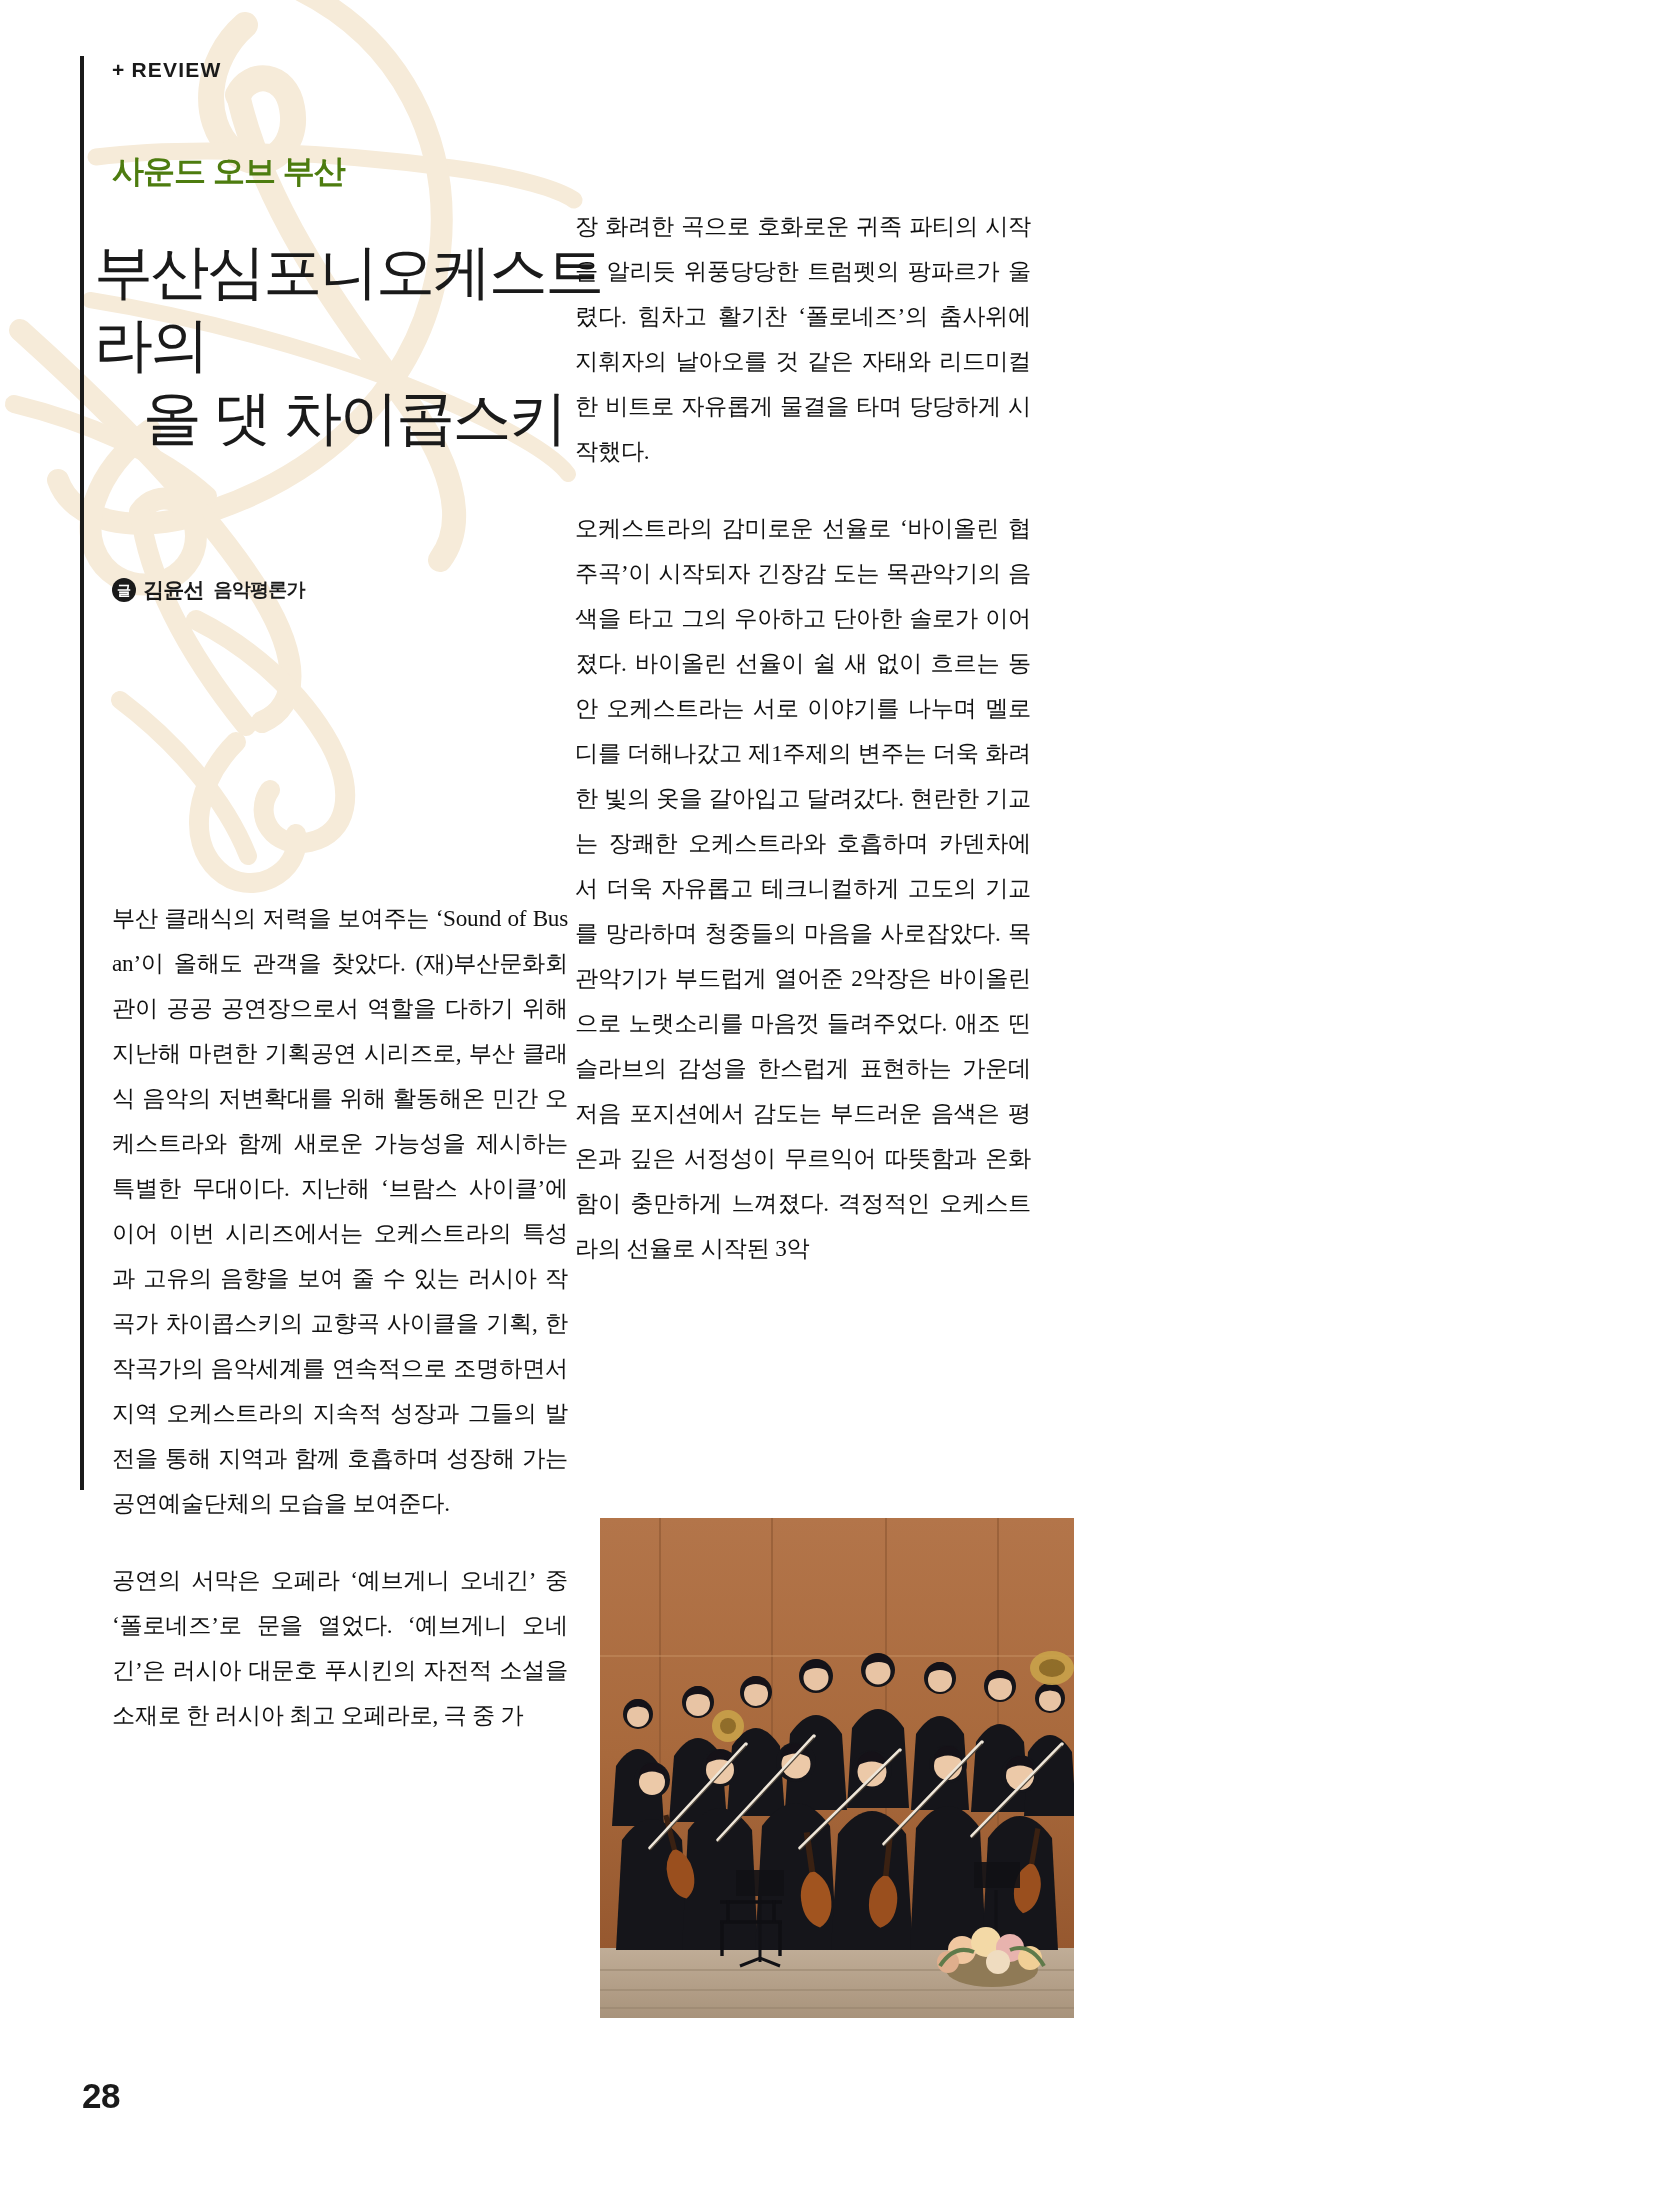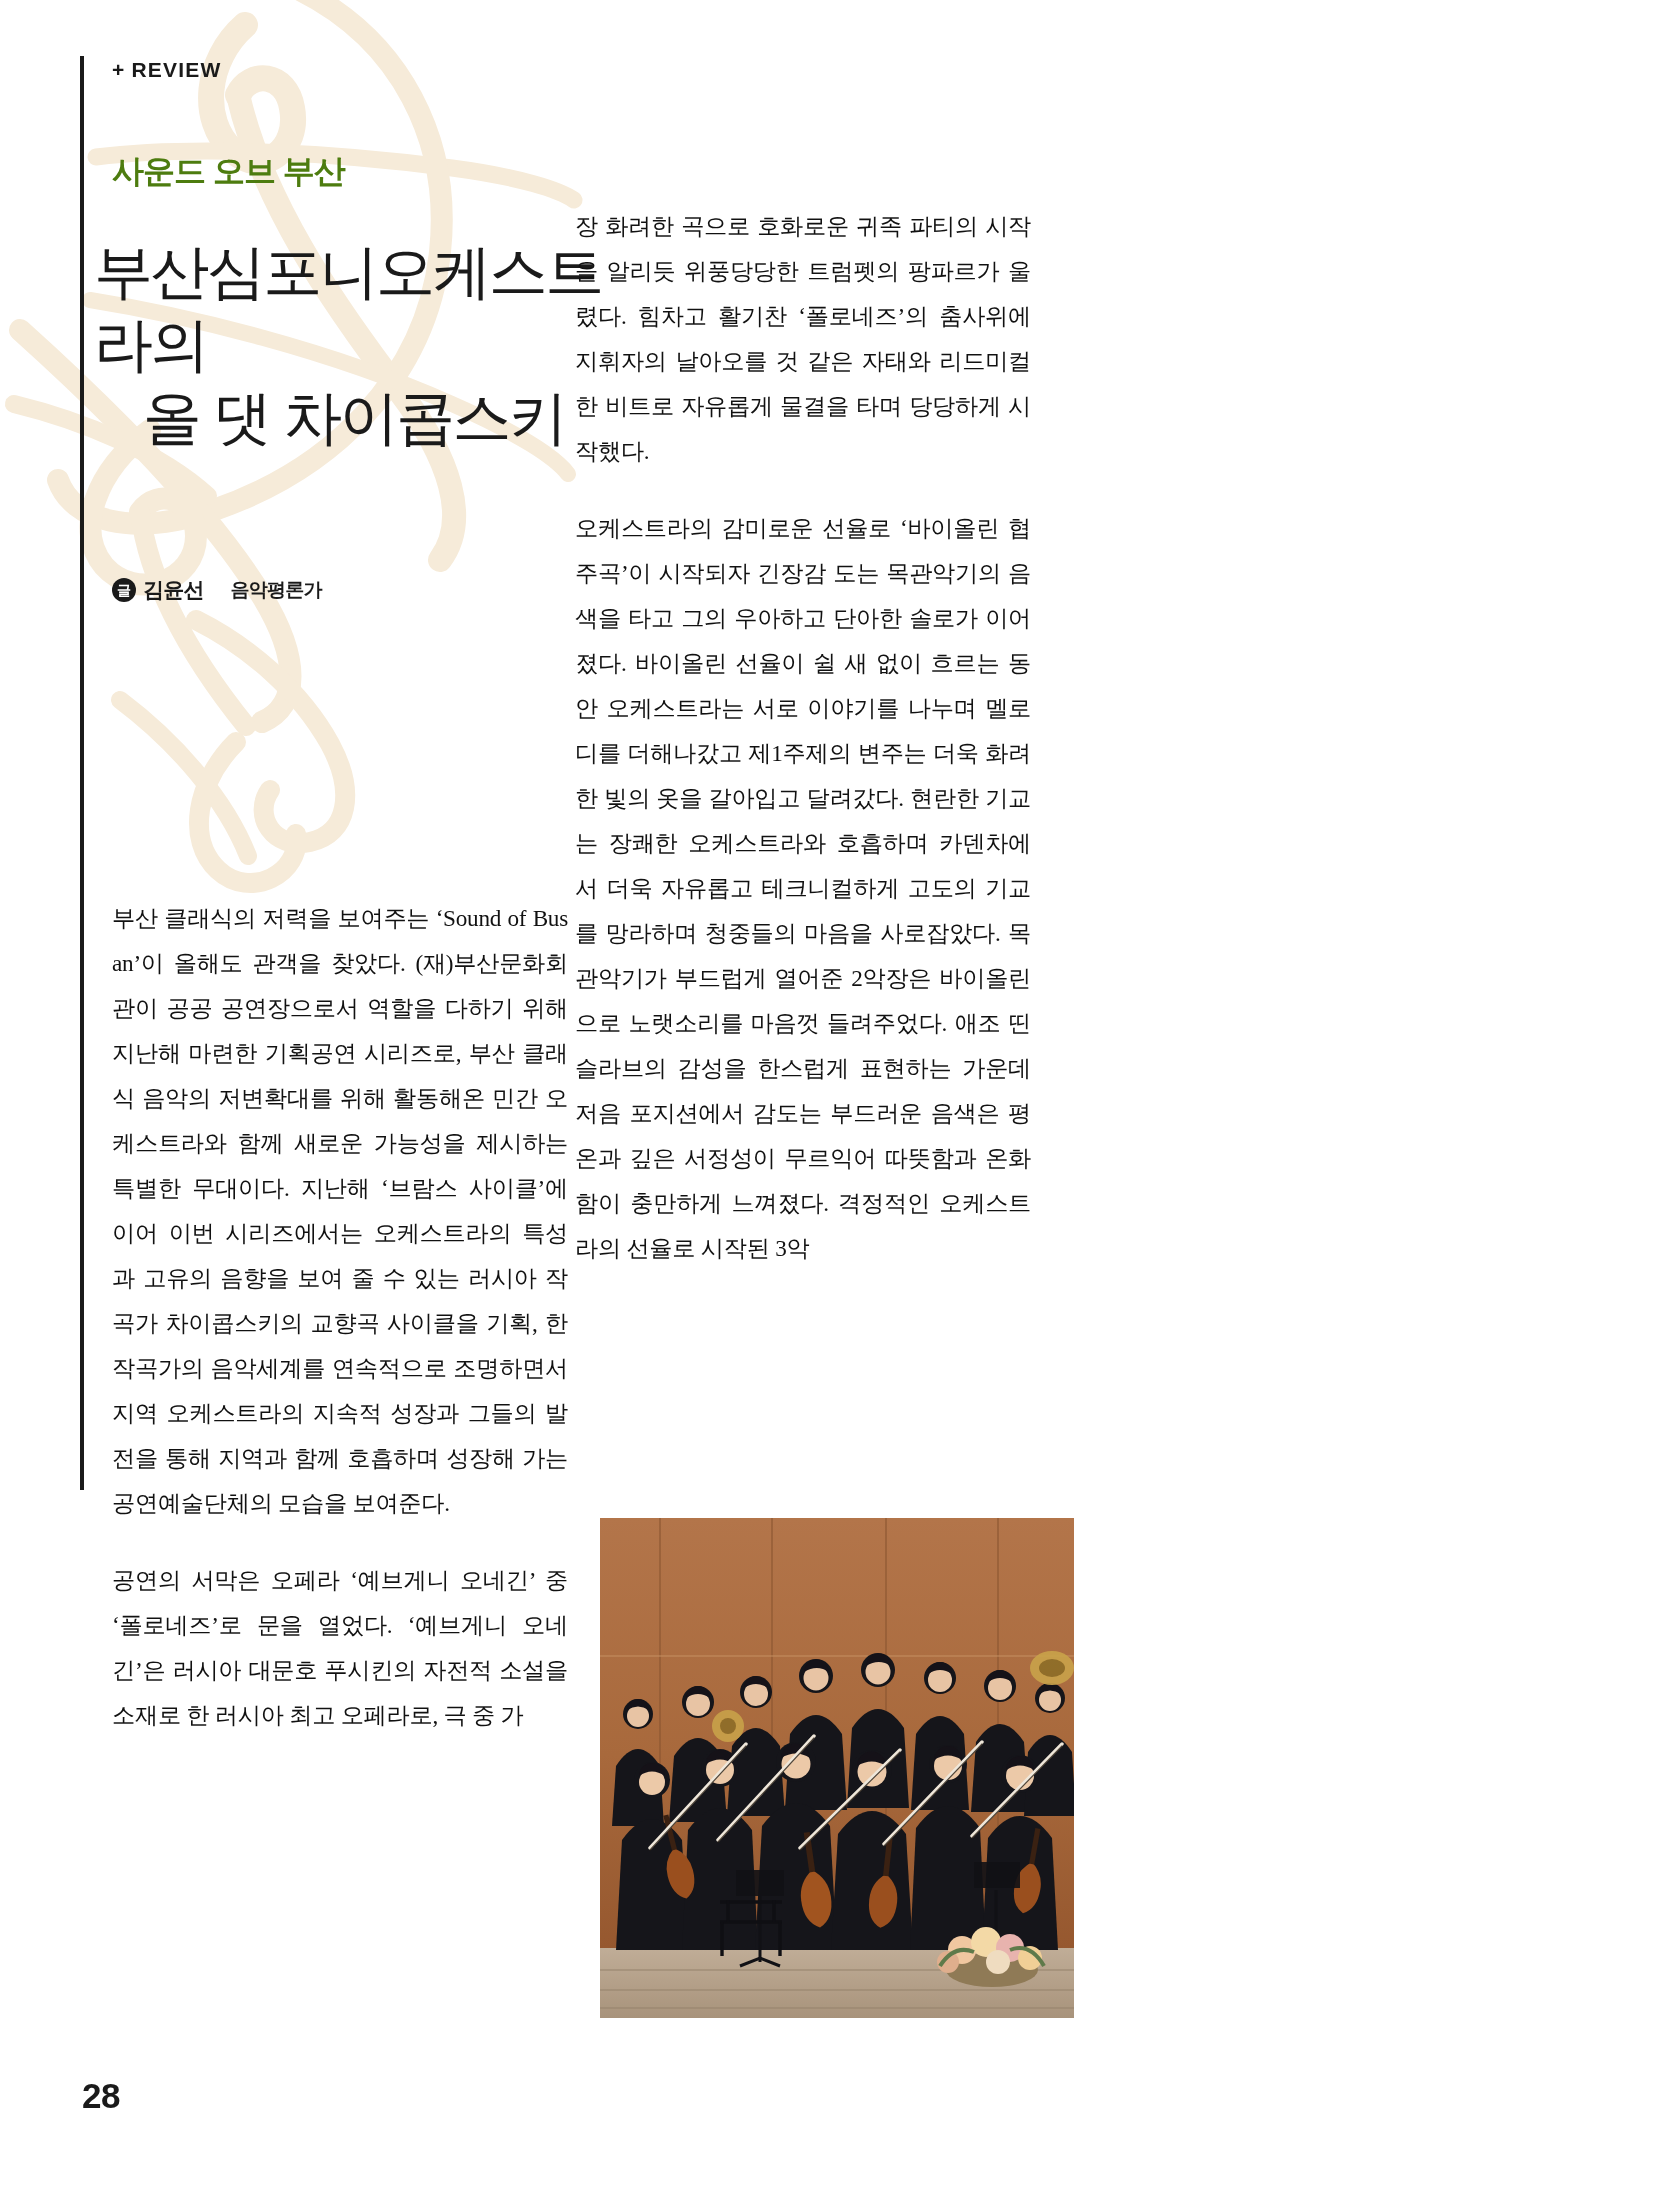--- a/index.html
+++ b/index.html
@@ -110,21 +110,21 @@
     font-size: 21px;
     font-weight: bold;
     letter-spacing: -0.8px;
     color: #1a1a1a;
   }
   #byline .role {
     font-size: 19px;
     font-weight: bold;
     letter-spacing: -0.8px;
     color: #1a1a1a;
-    margin-left: 20px;
+    margin-left: 3px;
   }
 
   
   .col {
     position: absolute;
     z-index: 4;
     font-family: "Liberation Serif", serif;
     font-size: 23.2px;
     line-height: 45px;
     color: #111111;

